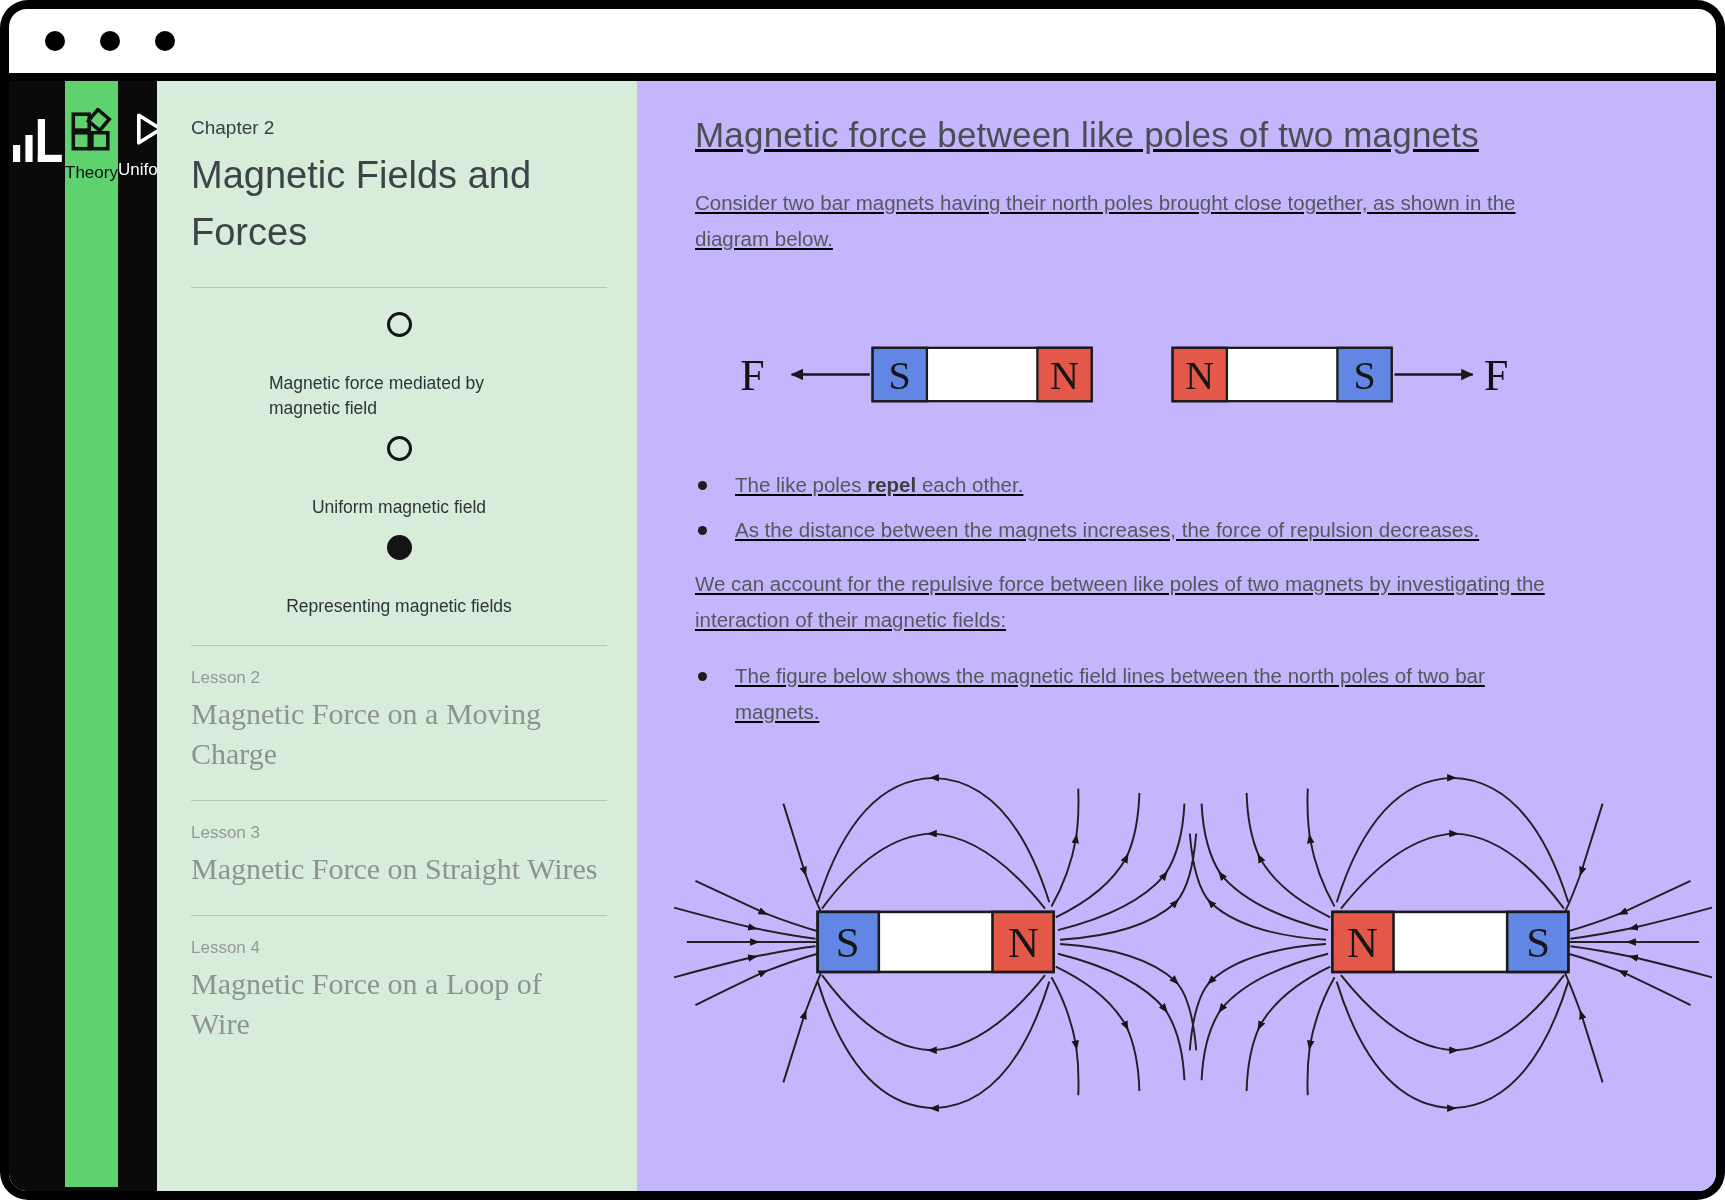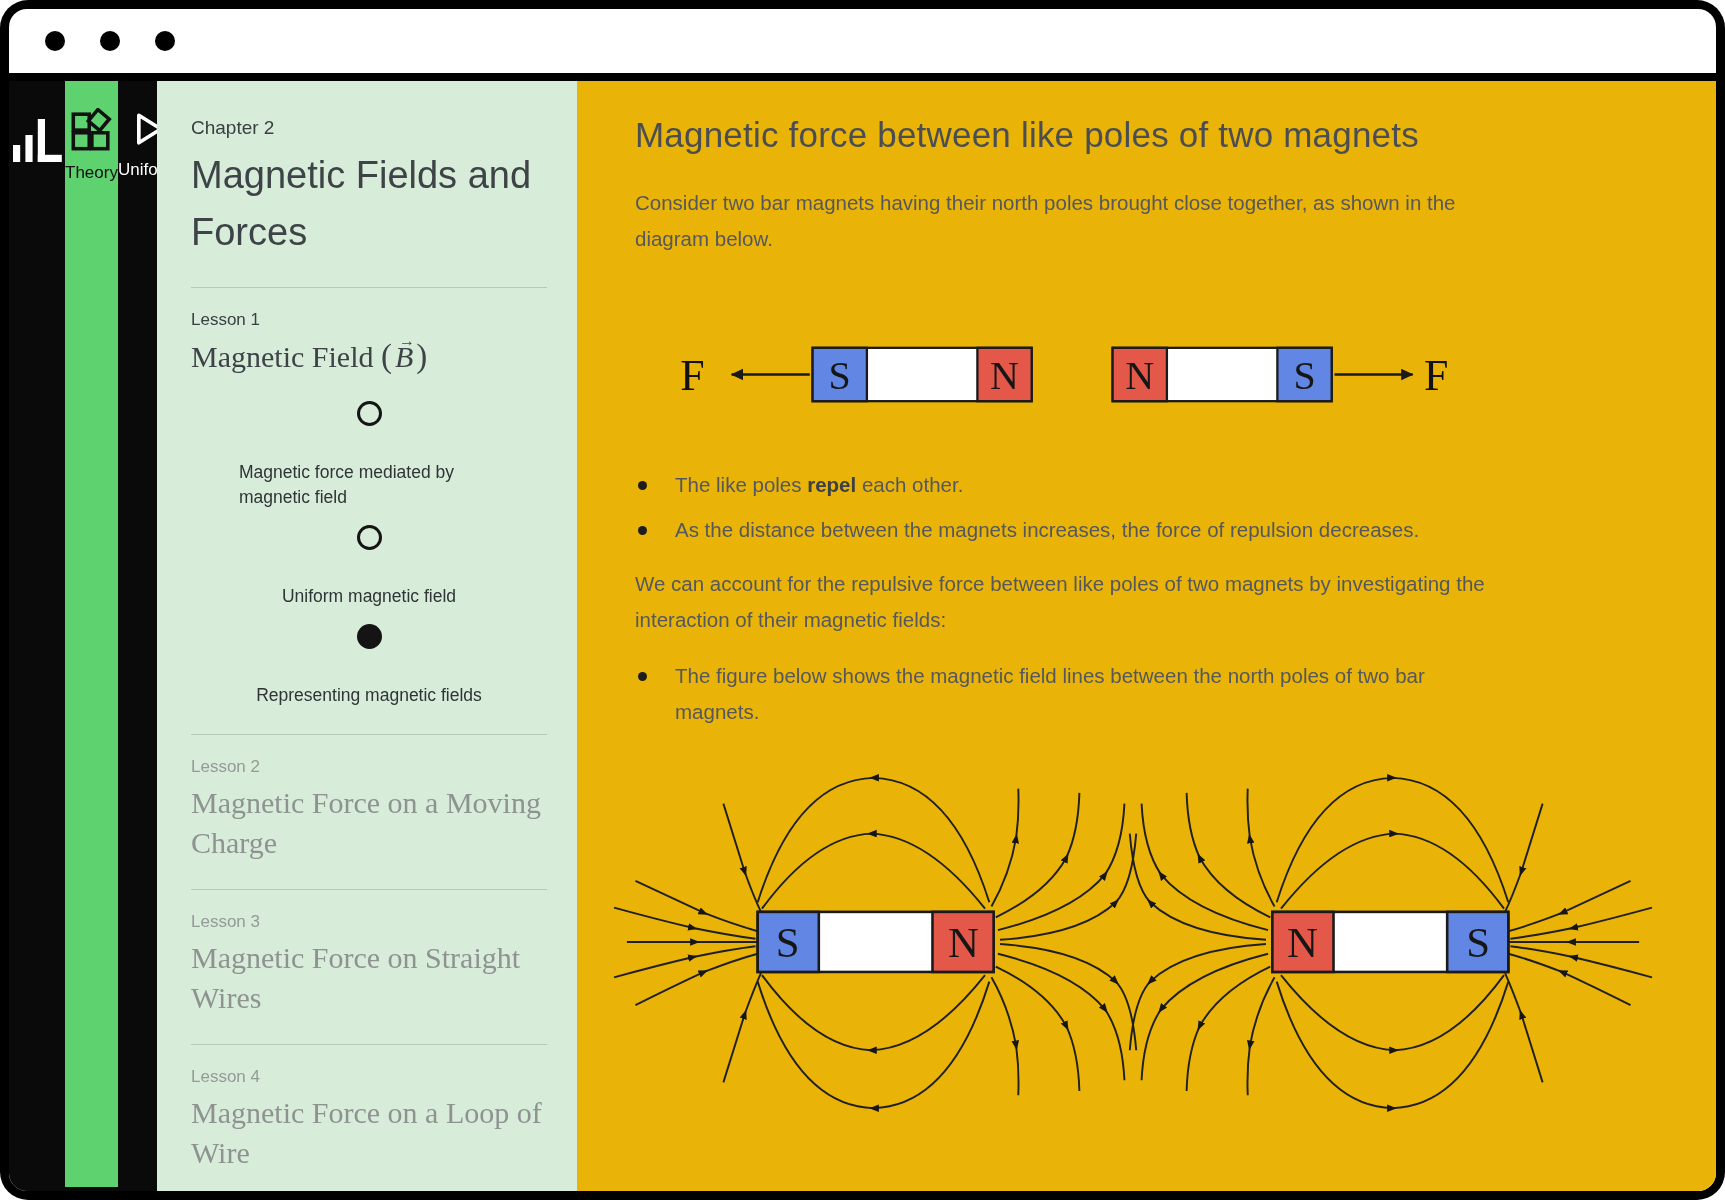--- a/index.html
+++ b/index.html
@@ -17,21 +17,21 @@
   .nav-item{display:flex;flex-direction:column;align-items:center;gap:9px;color:#fff;
     font-size:17px;padding:16px 0;cursor:pointer;}
   .nav-item.active{background:#5dd26e;color:#111;padding:27px 0;margin-bottom:4px;}
   .nav-item.quizzes{margin-top:10px;}
   .nav-item.exams{margin-top:40px;}
   .nav-spacer{flex:1;}
   .nav-item.profile{margin-bottom:28px;}
   .nav-item.signout{margin-bottom:34px;font-family:Liberation Mono, monospace;}
 
   
-  .greensb{width:420px;flex:none;background:#d8ecda;box-sizing:border-box;
+  .greensb{width:480px;flex:none;background:#d8ecda;box-sizing:border-box;
     padding:36px 30px 0 34px;color:#2e3335;}
   .chapter-label{font-size:19px;color:#3a3f41;}
   .chapter-title{font-family:Liberation Sans, sans-serif;font-size:38px;line-height:57px;
     color:#3e4347;margin-top:8px;}
   .sb-divider{border:none;border-top:1px solid #b7c9ba;margin:26px 0 22px 0;}
   .lesson-label{font-size:17px;color:#3a3f41;}
   .lesson-label.dim{color:#959a97;}
   .lesson-title{font-family:"Liberation Serif","DejaVu Serif",serif;font-size:30px;line-height:40px;
     color:#3e4347;margin-top:6px;}
   .lesson-title.dim{color:#8e9391;}
@@ -40,21 +40,21 @@
   .vec-arrow{position:absolute;top:-16px;left:4px;font-size:16px;font-style:normal;}
   .topics{margin-top:22px;}
   .topic{display:flex;align-items:center;gap:34px;margin-bottom:13px;cursor:pointer;flex-direction:column;}
   .radio{width:25px;height:25px;border:3.5px solid #141414;border-radius:50%;flex:none;
     box-sizing:border-box;margin-top:2px;background:transparent;}
   .radio.filled{background:#141414;}
   .topic-label{font-size:17.5px;line-height:25px;color:#2f3436;max-width:260px;}
   .lesson-block{cursor:pointer;}
 
   
-  .content{flex:1;min-width:0;background:#eab308;box-sizing:border-box;padding:34px 30px 0 58px;}
+  .content{flex:1;min-width:0;background:#c4b5fd;box-sizing:border-box;padding:34px 30px 0 58px;text-decoration:underline;}
   .page-title{font-size:35px;color:#4a4e52;letter-spacing:.2px;}
   .para{font-size:20.5px;line-height:36px;color:#54585c;max-width:900px;margin-top:30px;}
   .para.tight{margin-top:18px;}
   .force-diagram{margin:44px 0 0 30px;}
   .bullets{margin-top:36px;max-width:870px;}
   .bullet{position:relative;padding-left:40px;font-size:20.5px;line-height:36px;color:#54585c;
     margin-bottom:9px;}
   .bullet::before{content:"";position:absolute;left:3px;top:14px;width:9px;height:9px;
     border-radius:50%;background:#1d1d1d;}
   .bullet b{color:#3c4043;}
@@ -139,24 +139,20 @@
         </svg>
         <span>Sign out</span>
       </div>
     </nav>
 
     <aside class="greensb">
       <div class="chapter-label">Chapter 2</div>
       <div class="chapter-title">Magnetic Fields and Forces</div>
       <hr class="sb-divider">
 
-      <div class="lesson-block">
-        <div class="lesson-label">Lesson 1</div>
-        <div class="lesson-title"><span>Magnetic Field</span> <span class="math-paren">(</span><span class="vec"><span class="vec-arrow">→</span><span>B</span></span><span class="math-paren">)</span></div>
-      </div>
 
       <div class="topics">
         <div class="topic">
           <span class="radio"></span>
           <span class="topic-label">Magnetic force mediated by magnetic field</span>
         </div>
         <div class="topic">
           <span class="radio"></span>
           <span class="topic-label">Uniform magnetic field</span>
         </div>

